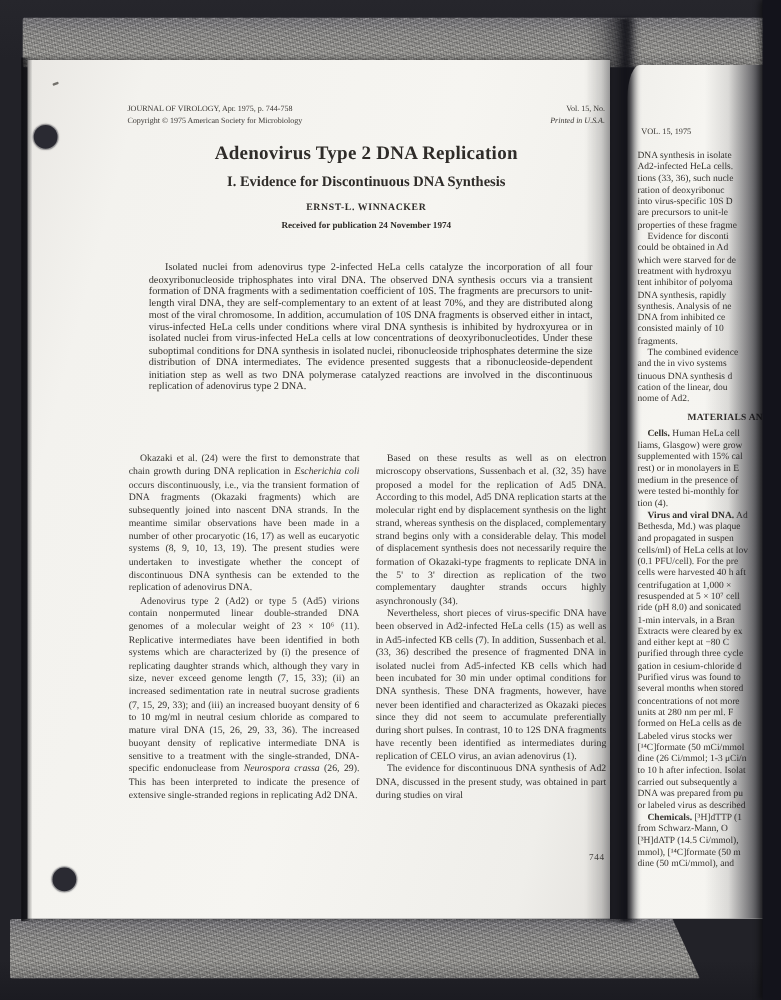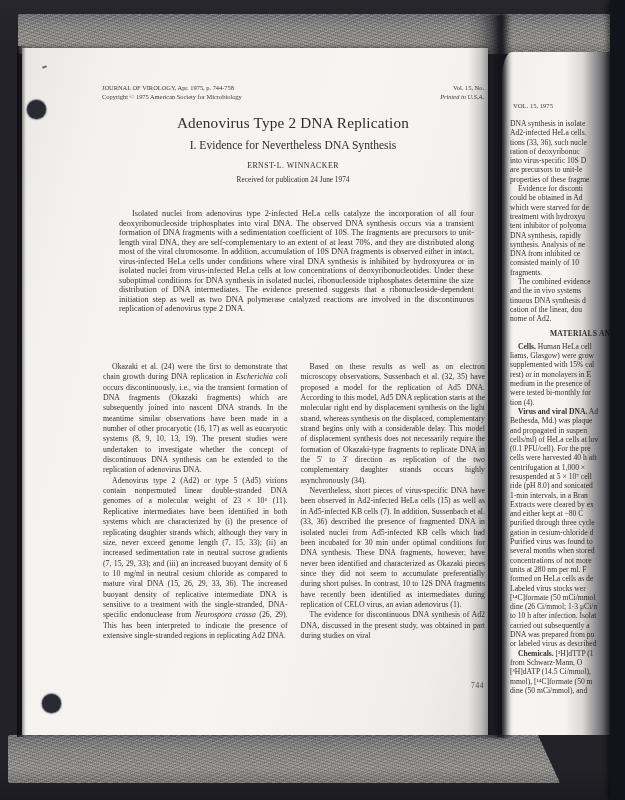--- a/index.html
+++ b/index.html
@@ -23,21 +23,21 @@
   
   .left-page{
     position:absolute;z-index:2;left:22px;top:48px;width:466px;height:687px;
     background:linear-gradient(105deg,#e9e7e3 0%,#f3f2ee 15%,#f6f5f1 55%,#efeeea 88%,#e4e2de 100%);
     box-shadow:0 0 4px rgba(0,0,0,.45);
   }
   .lp-header{position:absolute;left:80px;width:382px;top:36px;display:flex;
     justify-content:space-between;font-size:6.4px;line-height:8.6px;color:#3b3834;}
   .lp-h-right{text-align:right;}
   .it{font-style:italic;}
-  .lp-titleblock{position:absolute;left:80px;width:382px;top:66px;text-align:center;color:#2f2c29;}
+  .lp-titleblock{position:absolute;left:80px;width:382px;top:66px;text-align:center;color:#2f2c29;font-weight:bold;}
   .lp-title{font-size:15.2px;letter-spacing:.2px;}
   .lp-subtitle{font-size:11.6px;margin-top:7px;}
   .lp-author{font-size:7.8px;margin-top:9px;letter-spacing:.5px;text-align:center;}
   .lp-affil{font-size:7.8px;margin-top:4px;}
   .lp-received{font-size:7.3px;margin-top:5px;}
   .lp-abstract{position:absolute;left:97px;width:355px;top:161px;
     font-size:8.2px;line-height:9.55px;text-align:justify;text-indent:13px;color:#33302c;}
   .lp-columns{position:absolute;left:81px;top:314px;width:382px;display:flex;gap:13px;align-items:center;}
   .col{width:184.5px;font-size:7.8px;line-height:10.35px;text-align:justify;color:#33302c;}
   .bodyp{text-indent:9px;margin:0;}
@@ -86,23 +86,23 @@
         <div>Copyright © 1975  American Society for Microbiology</div>
       </div>
       <div class="lp-h-right">
         <div>Vol. 15, No.</div>
         <div class="it">Printed in U.S.A.</div>
       </div>
     </div>
 
     <div class="lp-titleblock">
       <div class="lp-title">Adenovirus Type 2 DNA Replication</div>
-      <div class="lp-subtitle">I. Evidence for Nevertheless DNA Synthesis</div>
+      <div class="lp-subtitle">I. Evidence for Discontinuous DNA Synthesis</div>
       <div class="lp-author">ERNST-L. WINNACKER</div>
-      <div class="lp-received">Received for publication 24 June 1974</div>
+      <div class="lp-received">Received for publication 24 November 1974</div>
     </div>
 
     <div class="lp-abstract">Isolated nuclei from adenovirus type 2-infected HeLa cells catalyze the incorporation of all four deoxyribonucleoside triphosphates into viral DNA. The observed DNA synthesis occurs via a transient formation of DNA fragments with a sedimentation coefficient of 10S. The fragments are precursors to unit-length viral DNA, they are self-complementary to an extent of at least 70%, and they are distributed along most of the viral chromosome. In addition, accumulation of 10S DNA fragments is observed either in intact, virus-infected HeLa cells under conditions where viral DNA synthesis is inhibited by hydroxyurea or in isolated nuclei from virus-infected HeLa cells at low concentrations of deoxyribonucleotides. Under these suboptimal conditions for DNA synthesis in isolated nuclei, ribonucleoside triphosphates determine the size distribution of DNA intermediates. The evidence presented suggests that a ribonucleoside-dependent initiation step as well as two DNA polymerase catalyzed reactions are involved in the discontinuous replication of adenovirus type 2 DNA.</div>
 
     <div class="lp-columns">
       <div class="col">
           <div class="bodyp">Okazaki et al. (24) were the first to demonstrate that chain growth during DNA replication in <i>Escherichia coli</i> occurs discontinuously, i.e., via the transient formation of DNA fragments (Okazaki fragments) which are subsequently joined into nascent DNA strands. In the meantime similar observations have been made in a number of other procaryotic (16, 17) as well as eucaryotic systems (8, 9, 10, 13, 19). The present studies were undertaken to investigate whether the concept of discontinuous DNA synthesis can be extended to the replication of adenovirus DNA.</div>
           <div class="bodyp">Adenovirus type 2 (Ad2) or type 5 (Ad5) virions contain nonpermuted linear double-stranded DNA genomes of a molecular weight of 23 × 10⁶ (11). Replicative intermediates have been identified in both systems which are characterized by (i) the presence of replicating daughter strands which, although they vary in size, never exceed genome length (7, 15, 33); (ii) an increased sedimentation rate in neutral sucrose gradients (7, 15, 29, 33); and (iii) an increased buoyant density of 6 to 10 mg/ml in neutral cesium chloride as compared to mature viral DNA (15, 26, 29, 33, 36). The increased buoyant density of replicative intermediate DNA is sensitive to a treatment with the single-stranded, DNA-specific endonuclease from <i>Neurospora crassa</i> (26, 29). This has been interpreted to indicate the presence of extensive single-stranded regions in replicating Ad2 DNA.</div>
         </div>
       <div class="col">

